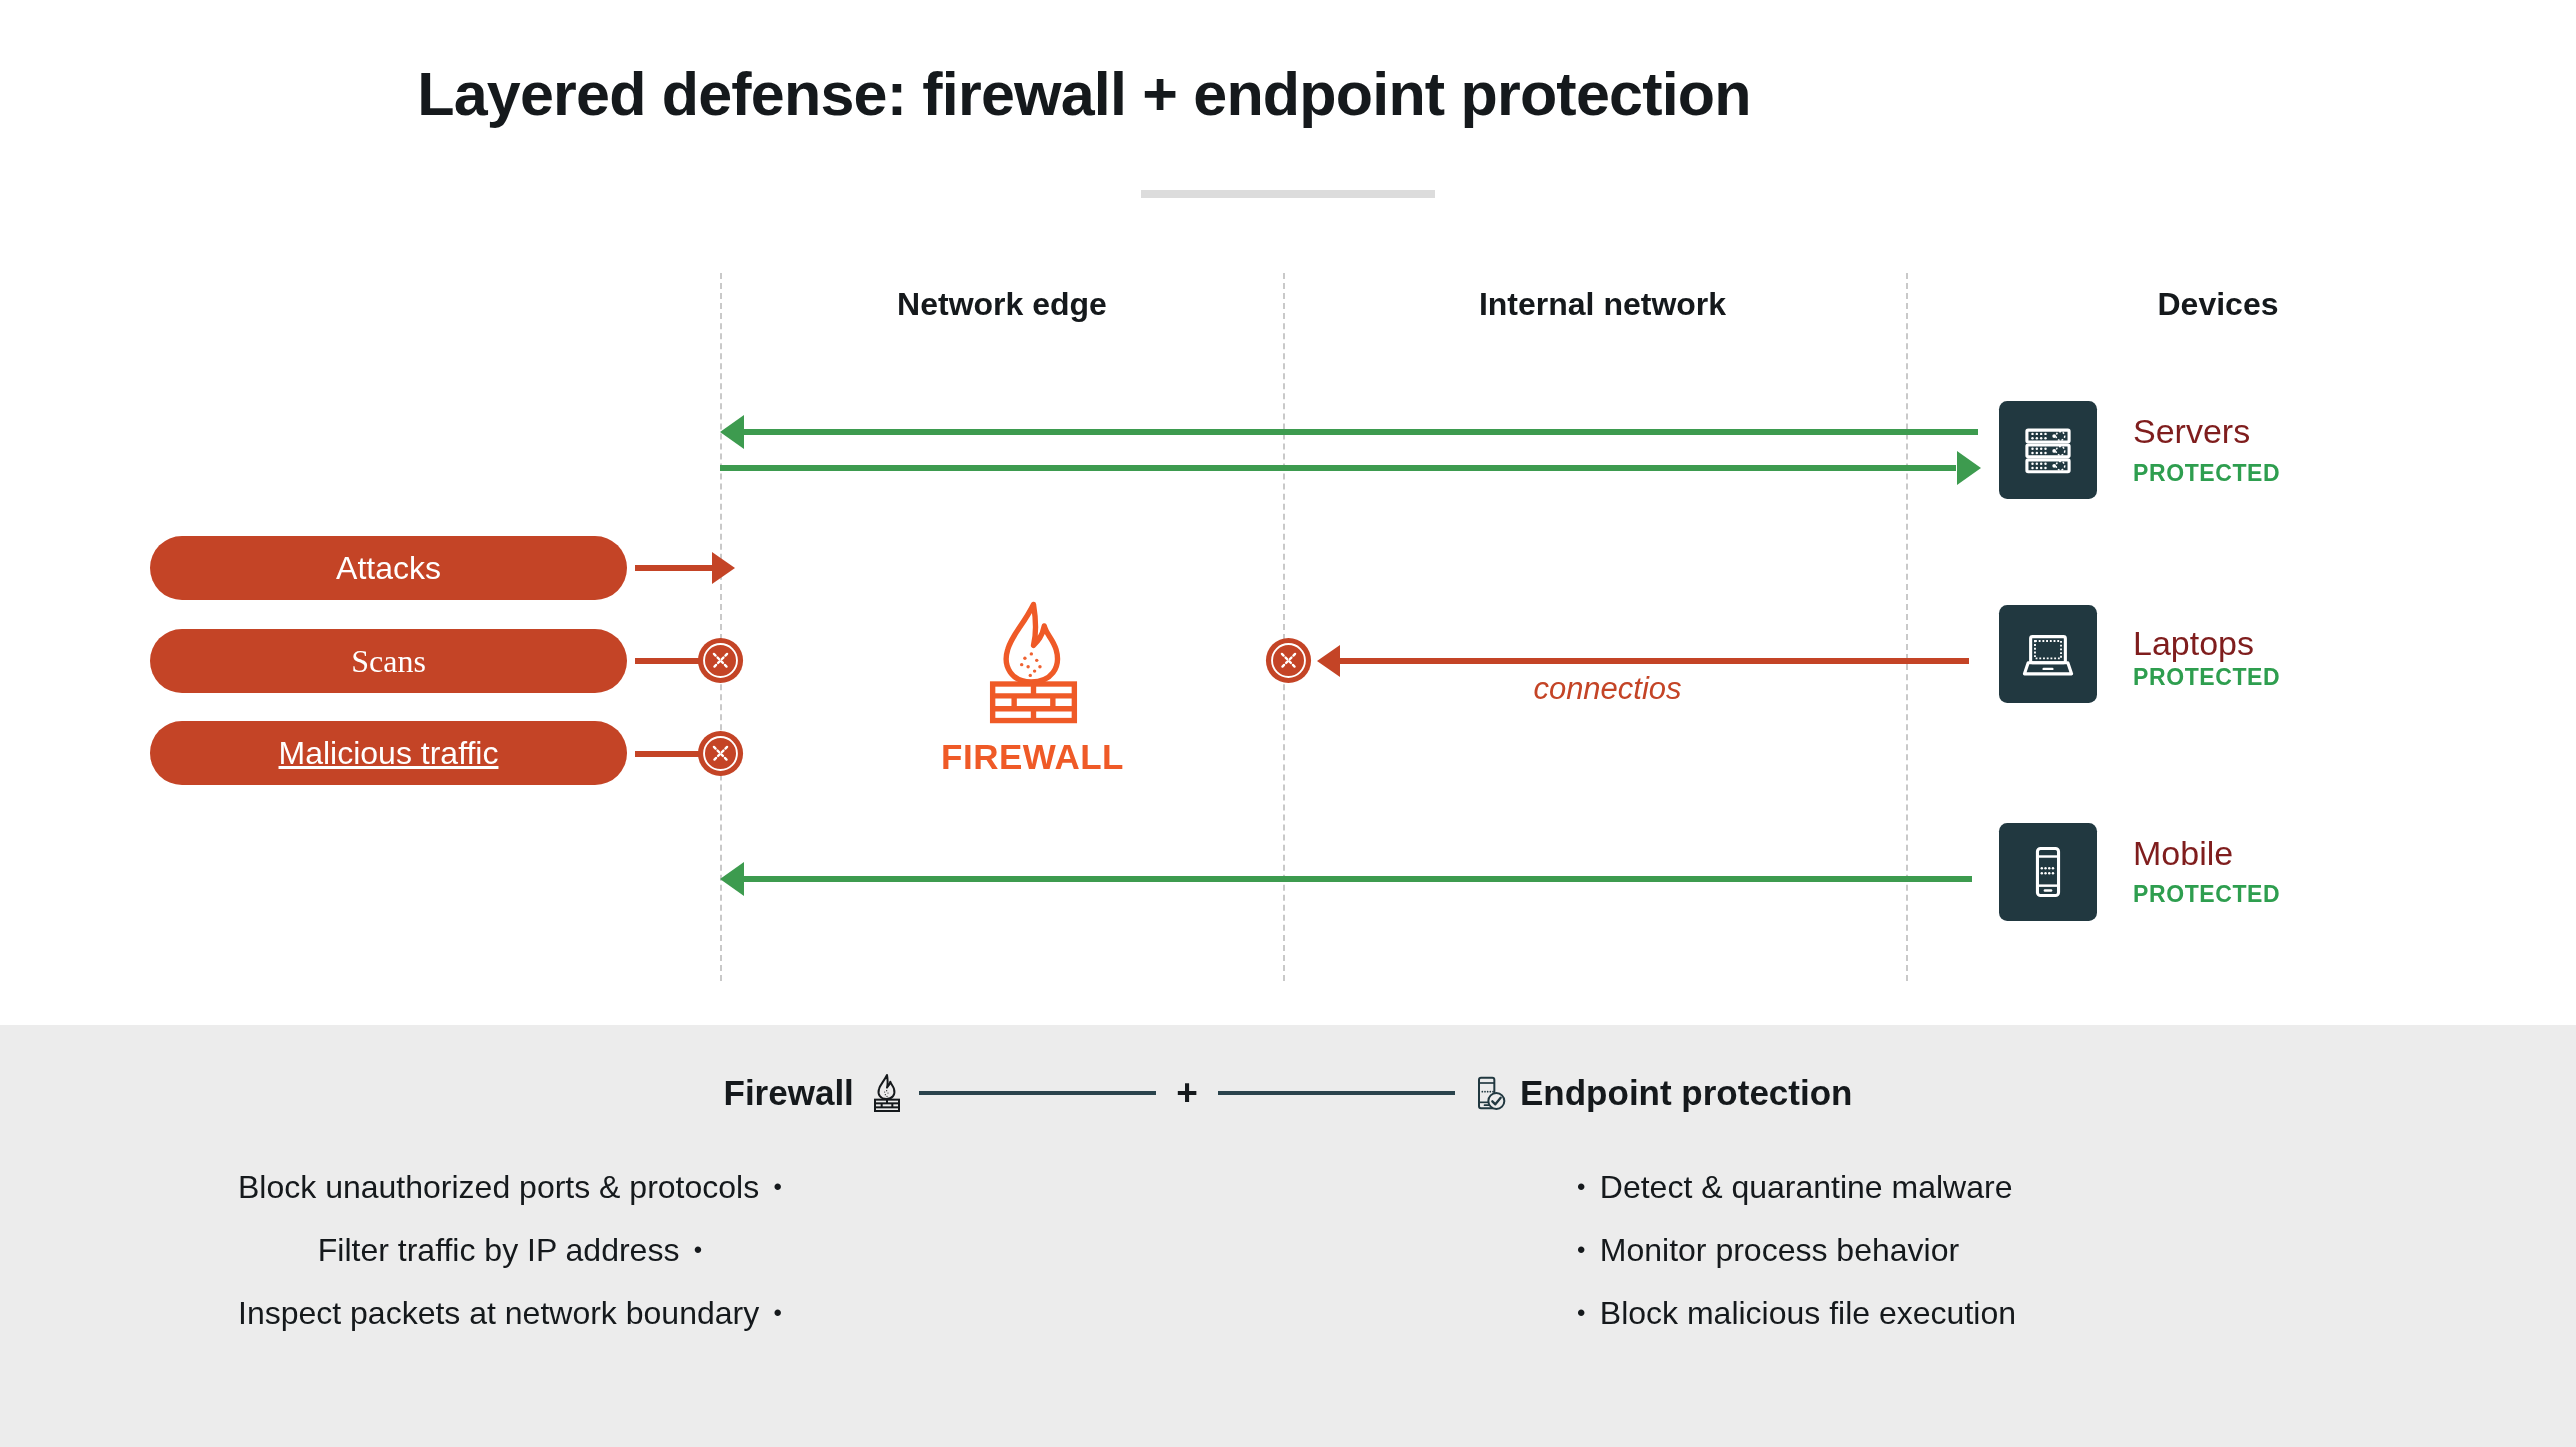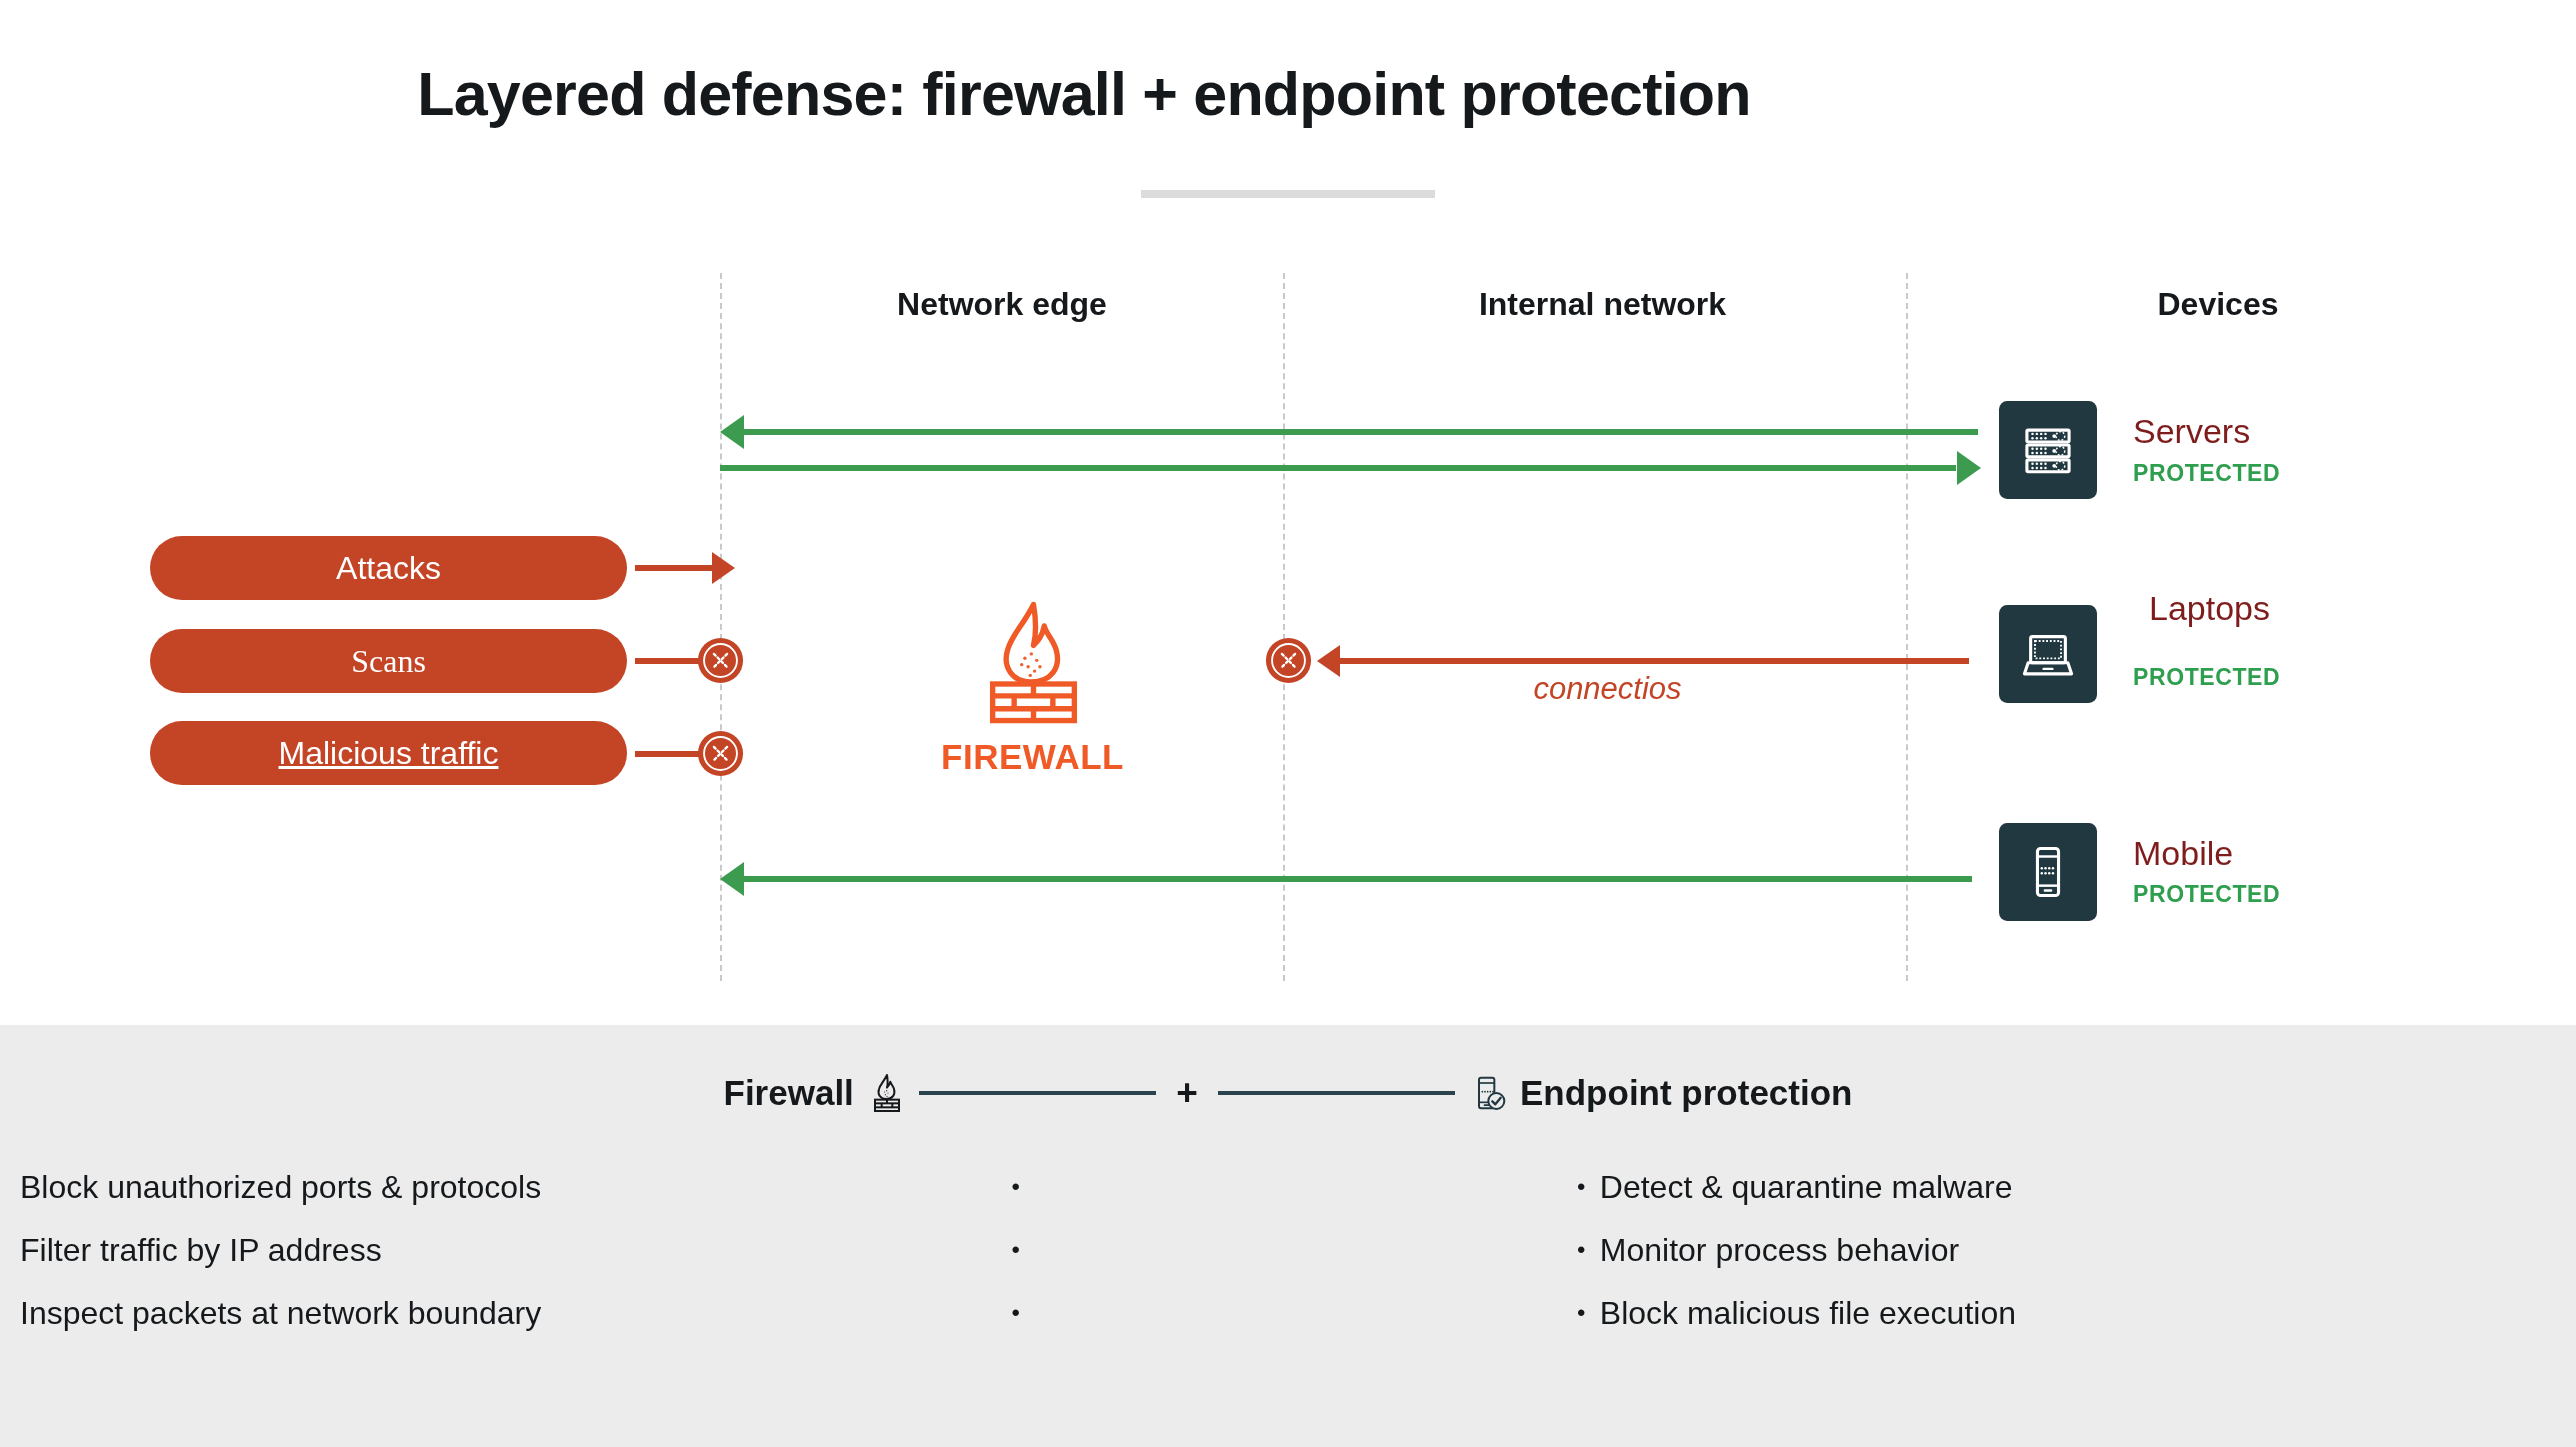--- a/index.html
+++ b/index.html
@@ -111,21 +111,21 @@
   .panel-head .ph-label {
     font-size: 35px; font-weight: 700; color: #15191c; white-space: nowrap;
   }
   .ph-rule { width: 237px; height: 4.1px; background: #2a434c; }
   .ph-plus { font-size: 37px; font-weight: 700; color: #15191c; padding: 0 20.6px; }
   .ph-icon { width: 40px; height: 40px; display:inline-block; }
 
   .blist { position: absolute; font-size: 32px; color: #15191c; line-height: 1; }
   .blist .row { display: flex; align-items: center; white-space: nowrap; margin-bottom: 31px; }
   .blist.left { left: 0px; top: 1171px; width: 1020px; }
-  .blist.left .row { justify-content: space-between; padding-left: 20px; }
+  .blist.left .row { justify-content: center; }
   .blist.left .bullet { margin-left: 14.4px; }
   .blist.right { left: 1577px; top: 1171px; width: 999px; }
   .blist.right .row { justify-content: flex-start; }
   .blist.right .bullet { margin-right: 14.4px; }
   .bullet { font-size: 24px; line-height: 1; color:#15191c; }
 </style>
 </head>
 <body>
 
 <div id="stage">
@@ -278,21 +278,21 @@
   <div class="dev-status" style="top:460px;">PROTECTED</div>
 
   <div class="dev-icon" style="left:1999px; top:605px;">
     <svg viewBox="0 0 100 100" width="62" height="62" aria-hidden="true">
       <rect x="22" y="22" width="56" height="42" rx="3" fill="none" stroke="#ffffff" stroke-width="5"></rect>
       <rect x="29" y="29" width="42" height="28" fill="none" stroke="#ffffff" stroke-width="3" stroke-dasharray="3 3"></rect>
       <path d="M18 64 L82 64 L88 82 L12 82 Z" fill="none" stroke="#ffffff" stroke-width="5" stroke-linejoin="round"></path>
       <rect x="41" y="72" width="18" height="4" rx="2" fill="#ffffff"></rect>
     </svg>
   </div>
-  <div class="dev-name" style="top:589px;margin-left:16px;">Laptops</div>
+  <div class="dev-name" style="top:624px;">Laptops</div>
   <div class="dev-status" style="top:664px;">PROTECTED</div>
 
   <div class="dev-icon" style="left:1999px; top:823px;">
     <svg viewBox="0 0 100 100" width="62" height="62" aria-hidden="true">
       <rect x="33" y="12" width="34" height="76" rx="5" fill="none" stroke="#ffffff" stroke-width="5"></rect>
       <line x1="33" y1="25" x2="67" y2="25" stroke="#ffffff" stroke-width="4"></line>
       <line x1="33" y1="72" x2="67" y2="72" stroke="#ffffff" stroke-width="4"></line>
       <g fill="#ffffff">
         <circle cx="40" cy="44" r="2"></circle>
           <circle cx="46" cy="44" r="2"></circle>

